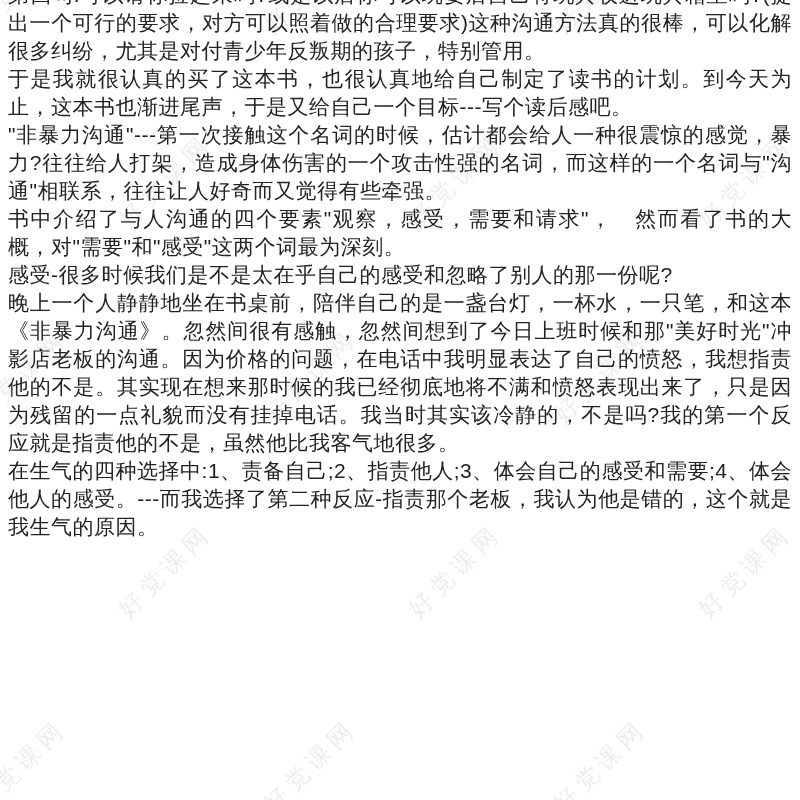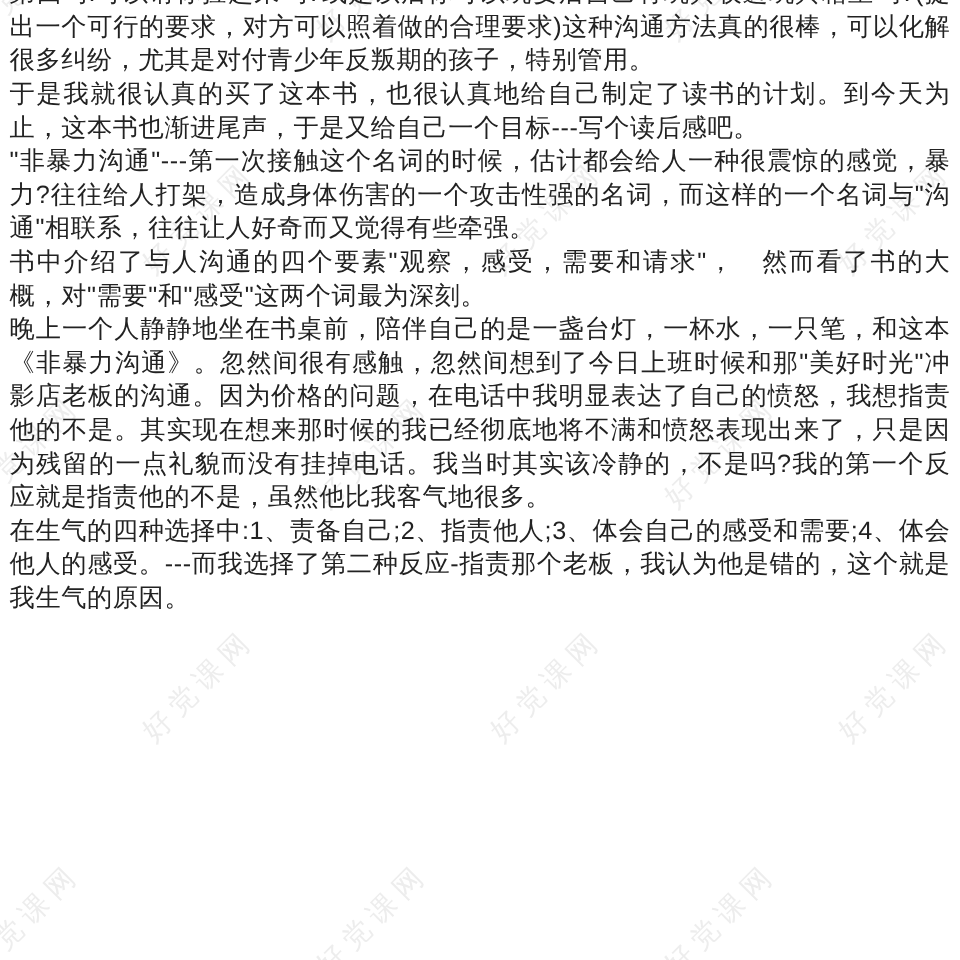--- a/index.html
+++ b/index.html
@@ -68,18 +68,19 @@
       <span class="watermark" style="left: -40px; top: 750px;">好党课网</span>
       <span class="watermark" style="left: 250px; top: 750px;">好党课网</span>
       <span class="watermark" style="left: 540px; top: 750px;">好党课网</span>
     </div>
 
   <div class="content">
     <p>第四句:可以请你捡起来吗?或是以后你可以玩耍后自己将玩具收进玩具箱里吗?(提出一个可行的要求，对方可以照着做的合理要求)这种沟通方法真的很棒，可以化解很多纠纷，尤其是对付青少年反叛期的孩子，特别管用。</p>
     <p>于是我就很认真的买了这本书，也很认真地给自己制定了读书的计划。到今天为止，这本书也渐进尾声，于是又给自己一个目标---写个读后感吧。</p>
     <p>"非暴力沟通"---第一次接触这个名词的时候，估计都会给人一种很震惊的感觉，暴力?往往给人打架，造成身体伤害的一个攻击性强的名词，而这样的一个名词与"沟通"相联系，往往让人好奇而又觉得有些牵强。</p>
     <p>书中介绍了与人沟通的四个要素"观察，感受，需要和请求"，　然而看了书的大概，对"需要"和"感受"这两个词最为深刻。</p>
+    <p>感受-很多时候我们是不是太在乎自己的感受和忽略了别人的那一份呢?</p>
     <p>晚上一个人静静地坐在书桌前，陪伴自己的是一盏台灯，一杯水，一只笔，和这本《非暴力沟通》。忽然间很有感触，忽然间想到了今日上班时候和那"美好时光"冲影店老板的沟通。因为价格的问题，在电话中我明显表达了自己的愤怒，我想指责他的不是。其实现在想来那时候的我已经彻底地将不满和愤怒表现出来了，只是因为残留的一点礼貌而没有挂掉电话。我当时其实该冷静的，不是吗?我的第一个反应就是指责他的不是，虽然他比我客气地很多。</p>
     <p>在生气的四种选择中:1、责备自己;2、指责他人;3、体会自己的感受和需要;4、体会他人的感受。---而我选择了第二种反应-指责那个老板，我认为他是错的，这个就是我生气的原因。</p>
 
   </div>
 
 </div>
 
 </body></html>

